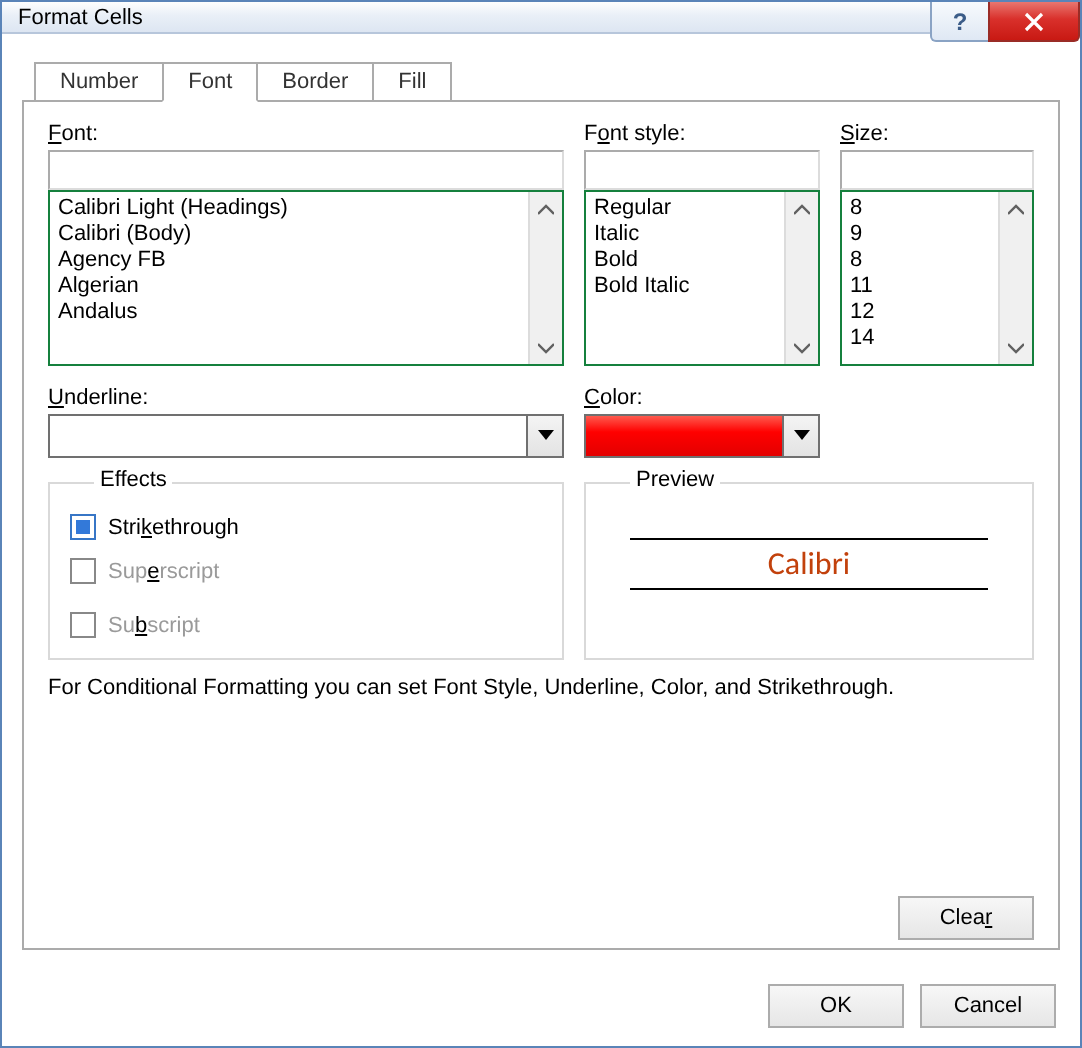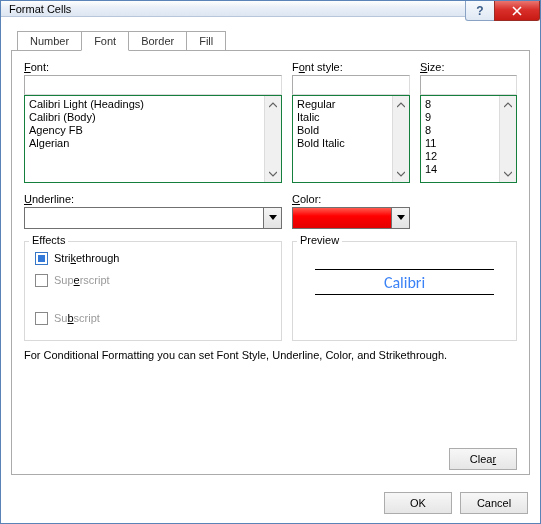--- a/index.html
+++ b/index.html
@@ -30,31 +30,31 @@
 .lst ul li.k{color:#000}
 .vscroll{width:17px;background:#f0f0f0;border-left:1px solid #dcdcdc;display:flex;flex-direction:column;justify-content:space-between}
 .vsbtn{height:17px;display:flex;align-items:center;justify-content:center;background:#f0f0f0}
 .vsbtn svg{display:block}
 .row2{display:flex;gap:10px;margin-top:10px}
 .combo{display:flex;height:22px}
 .combo .cb{flex:1;border:1px solid #707070;background:#fff}
 .combo .cbtn{width:18px;border:1px solid #707070;border-left:none;background:linear-gradient(#f4f4f4,#e3e3e3);display:flex;align-items:center;justify-content:center}
 .colorbox{flex:1;border:1px solid #707070;background:linear-gradient(#ff5a4e,#ff0000 40%,#e30000);margin:0}
 .grp{border:1px solid #d9d9d9;position:relative;margin-top:12px;padding:10px 10px 10px 10px}
-.grp .gt{position:absolute;top:-8px;left:4px;background:#fff;padding:0 3px}
-.chkrow{display:flex;align-items:flex-start;height:18px;gap:6px}
+.grp .gt{position:absolute;top:-8px;left:22px;background:#fff;padding:0 3px}
+.chkrow{display:flex;align-items:flex-end;height:18px;gap:6px}
 .chk{width:13px;height:13px;border:1px solid #888;background:#fff;display:flex;align-items:center;justify-content:center}
 .chk.on{border-color:#3776c6}
 .chk.on .inner{width:7px;height:7px;background:#3379d9}
 .chklbl.dis{color:#9a9a9a}
 .preview{height:60px;display:flex;align-items:center;justify-content:center;background:#fff;position:relative}
 .preview .line{position:absolute;left:12px;right:12px;border-top:1px solid #000}
 .preview .line.t{top:17px}
 .preview .line.b{bottom:17px}
-.preview .pvtxt{color:#3b82f6;font-family:Calibri,sans-serif;font-size:16px;position:relative;z-index:2;background:transparent;padding:0 4px}
+.preview .pvtxt{color:#c2410c;font-family:Calibri,sans-serif;font-size:16px;position:relative;z-index:2;background:transparent;padding:0 4px}
 .note{margin-top:8px;color:#000}
 .clearrow{position:absolute;right:12px;bottom:4px}
 .btn{min-width:68px;height:22px;border:1px solid #acacac;background:linear-gradient(#f7f7f7,#e6e6e6);display:inline-flex;align-items:center;justify-content:center;padding:0 12px}
 .footer{height:40px;display:flex;align-items:center;justify-content:flex-end;gap:8px;padding:0 12px;border-top:0}
 </style>
 </head>
 <body>
 
 <div class="win">
   <div class="titlebar">
@@ -83,20 +83,21 @@
       <div class="row1">
         <div class="col" style="flex:0 0 258px">
           <span class="lbl"><span class="u">F</span><span>ont:</span></span>
           <input class="txtbox" value="" style="">
           <div class="lst">
             <ul>
               <li>Calibri Light (Headings)</li>
               <li>Calibri (Body)</li>
               <li>Agency FB</li>
               <li>Algerian</li>
+              <li>Andalus</li>
             </ul>
             <div class="vscroll">
               <div class="vsbtn">
                   <svg width="8" height="6">
                     <path d="M0 5 L4 1 L8 5" fill="none" stroke="#606060" stroke-width="1.2"></path>
                   </svg>
                 </div>
               <div class="vsbtn">
                   <svg width="8" height="6">
                     <path d="M0 1 L4 5 L8 1" fill="none" stroke="#606060" stroke-width="1.2"></path>
@@ -191,21 +192,21 @@
           <div class="chkrow">
             <div class="chk on">
                 <div class="inner"></div>
               </div>
             <span class="chklbl">Stri<span class="u">k</span>ethrough</span>
           </div>
           <div class="chkrow" style="margin-top:4px">
             <div class="chk"></div>
             <span class="chklbl dis">Sup<span class="u">e</span>rscript</span>
           </div>
-          <div class="chkrow" style="margin-top:20px">
+          <div class="chkrow" style="margin-top:9px">
             <div class="chk"></div>
             <span class="chklbl dis">Su<span class="u">b</span>script</span>
           </div>
         </div>
         <div class="grp" style="flex:1">
           <span class="gt">Preview</span>
           <div class="preview">
             <div class="line t"></div>
             <div class="line b"></div>
             <span class="pvtxt">Calibri</span>

